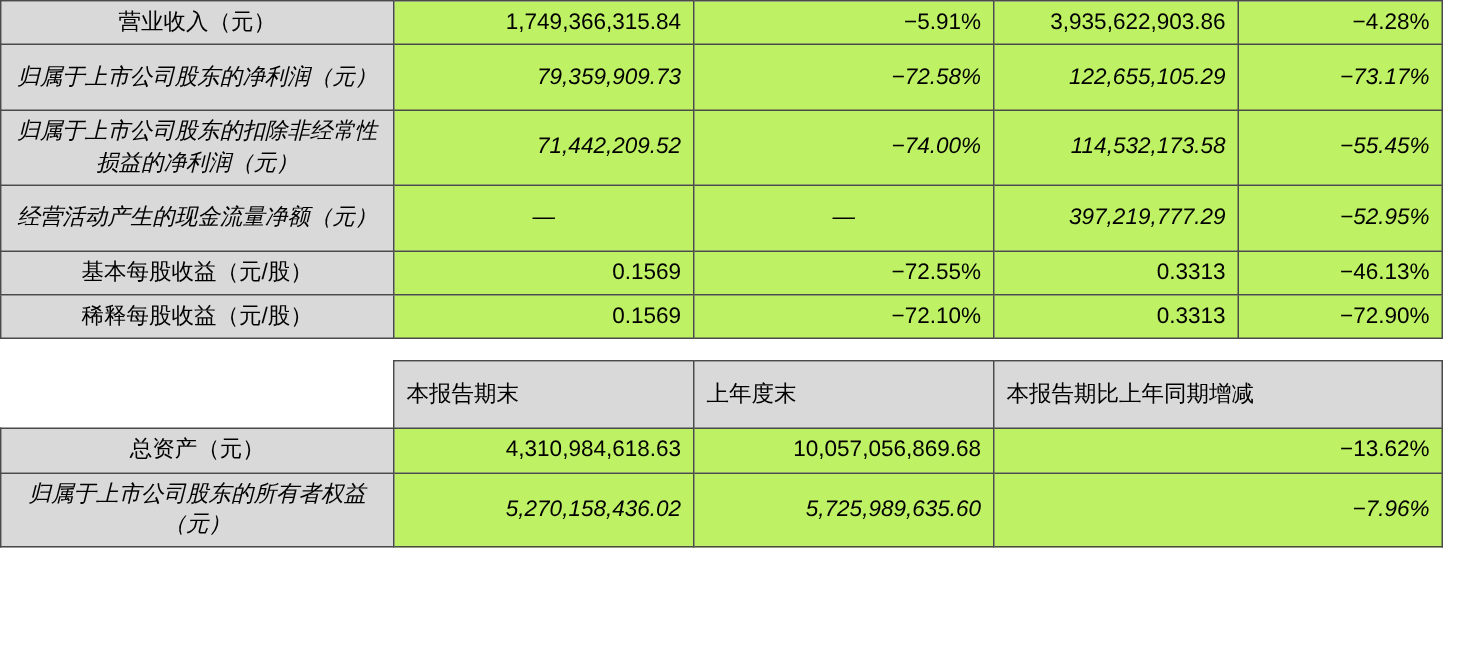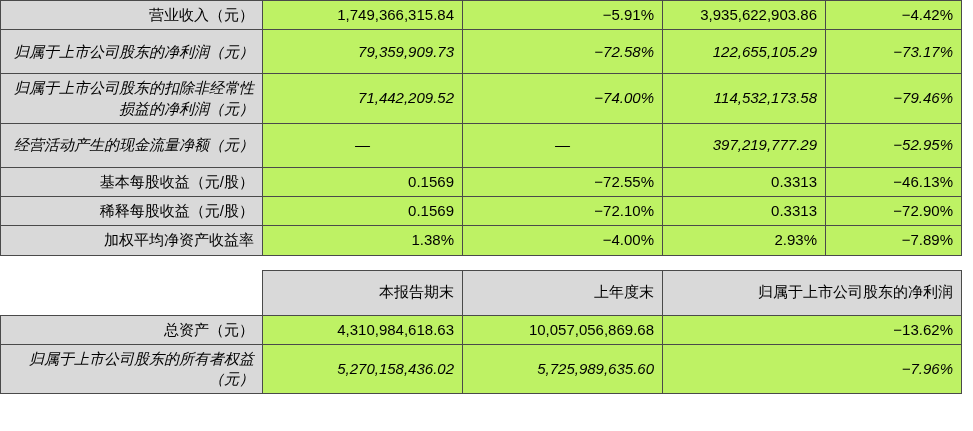--- a/index.html
+++ b/index.html
@@ -39,42 +39,42 @@
   col.c4 { width: 136px; }
 
   .hdr {
     background: #d9d9d9;
     text-align: center;
     font-weight: normal;
     height: 46px;
   }
   .lbl {
     background: #d9d9d9;
-    text-align: right;
+    text-align: center;
     white-space: normal;
   }
   .num {
     text-align: right;
     background: #bef264;
     white-space: nowrap;
   }
   .blank-cell {
     border: none !important;
     background: #ffffff;
   }
   .spacer-row td {
     border-left: none;
     border-right: none;
     border-top: none;
     height: 6px;
     padding: 0;
   }
   .hdr2 {
     background: #d9d9d9;
-    text-align: right;
+    text-align: left;
     height: 36px;
   }
   .center { text-align: center; }
   .r1 { height: 28px; }
   .r2 { height: 44px; font-style: italic; }
 </style>
 </head>
 <body>
 
 <div id="page">
@@ -88,37 +88,37 @@
         <col class="c4">
     </colgroup>
     <tbody>
 
 
       <tr class="r1">
         <td class="lbl">营业收入（元）</td>
         <td class="num">1,749,366,315.84</td>
         <td class="num">−5.91%</td>
         <td class="num">3,935,622,903.86</td>
-        <td class="num">−4.42%</td>
+        <td class="num">−4.28%</td>
       </tr>
 
       <tr class="r2">
         <td class="lbl">归属于上市公司股东的净利润（元）</td>
         <td class="num">79,359,909.73</td>
         <td class="num">−72.58%</td>
         <td class="num">122,655,105.29</td>
         <td class="num">−73.17%</td>
       </tr>
 
       <tr class="r2">
         <td class="lbl">归属于上市公司股东的扣除非经常性损益的净利润（元）</td>
         <td class="num">71,442,209.52</td>
         <td class="num">−74.00%</td>
         <td class="num">114,532,173.58</td>
-        <td class="num">−79.46%</td>
+        <td class="num">−55.45%</td>
       </tr>
 
       <tr class="r2">
         <td class="lbl">经营活动产生的现金流量净额（元）</td>
         <td class="num center">—</td>
         <td class="num center">—</td>
         <td class="num">397,219,777.29</td>
         <td class="num">−52.95%</td>
       </tr>
 
@@ -131,41 +131,34 @@
       </tr>
 
       <tr class="r1">
         <td class="lbl">稀释每股收益（元/股）</td>
         <td class="num">0.1569</td>
         <td class="num">−72.10%</td>
         <td class="num">0.3313</td>
         <td class="num">−72.90%</td>
       </tr>
 
-      <tr class="r1">
-        <td class="lbl">加权平均净资产收益率</td>
-        <td class="num">1.38%</td>
-        <td class="num">−4.00%</td>
-        <td class="num">2.93%</td>
-        <td class="num">−7.89%</td>
-      </tr>
 
       <tr class="spacer-row">
         <td class="blank-cell"></td>
         <td class="blank-cell"></td>
         <td class="blank-cell"></td>
         <td class="blank-cell"></td>
         <td class="blank-cell"></td>
       </tr>
 
       <tr>
         <td class="blank-cell"></td>
         <td class="hdr2">本报告期末</td>
         <td class="hdr2">上年度末</td>
-        <td class="hdr2" colspan="2">归属于上市公司股东的净利润</td>
+        <td class="hdr2" colspan="2">本报告期比上年同期增减</td>
       </tr>
 
       <tr class="r1">
         <td class="lbl">总资产（元）</td>
         <td class="num">4,310,984,618.63</td>
         <td class="num">10,057,056,869.68</td>
         <td class="num" colspan="2">−13.62%</td>
       </tr>
 
       <tr class="r2">

